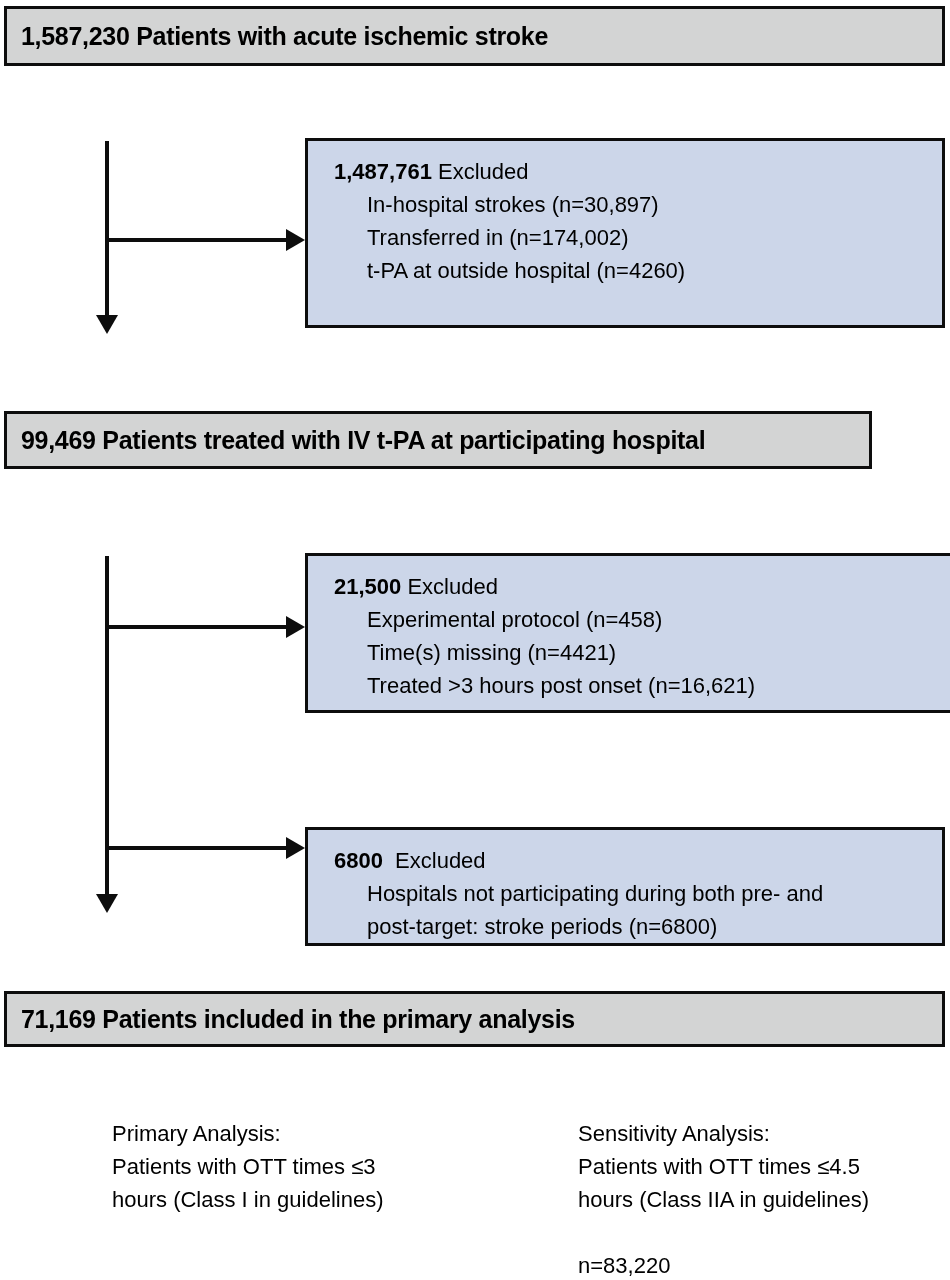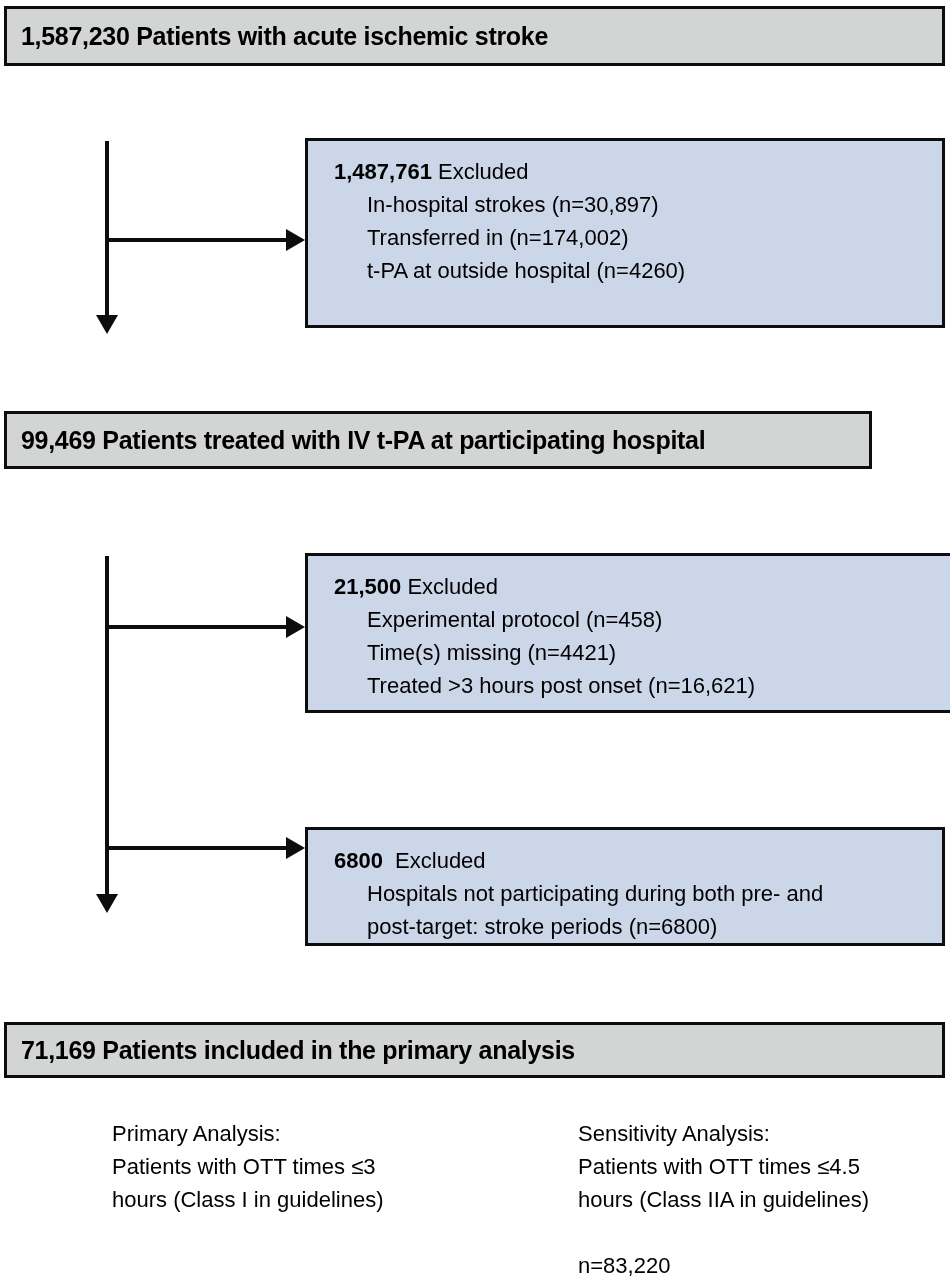--- a/index.html
+++ b/index.html
@@ -28,21 +28,21 @@
   .bar-text {
     font-size: 25px;
     font-weight: bold;
     letter-spacing: -0.3px;
     padding-left: 14px;
     white-space: nowrap;
   }
 
   #bar-top    { left: 4px;  top: 6px;    width: 941px; height: 60px; }
   #bar-mid    { left: 4px;  top: 411px;  width: 868px; height: 58px; }
-  #bar-bottom { left: 4px;  top: 991px;  width: 941px; height: 56px; margin-top: 31px; }
+  #bar-bottom { left: 4px;  top: 991px;  width: 941px; height: 56px; }
 
   
   .exbox {
     position: absolute;
     background: #ccd6e9;
     border: 3px solid #0d0d0d;
     box-sizing: border-box;
     padding: 14px 10px 10px 26px;
   }
   #exbox-1 { left: 305px; top: 138px; width: 640px; height: 190px; }

